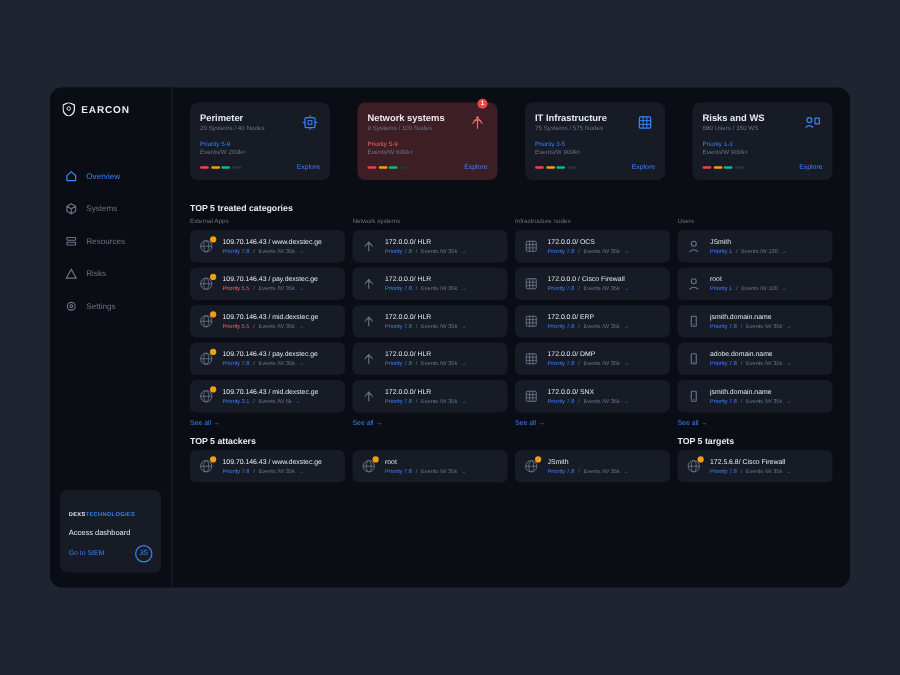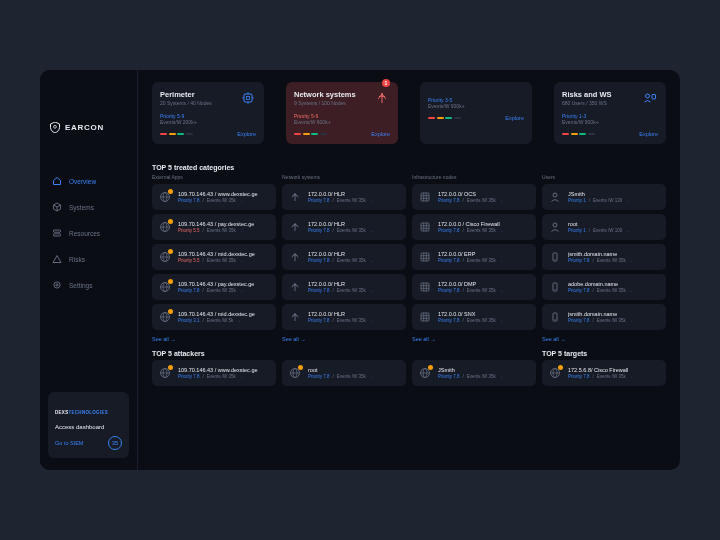--- a/index.html
+++ b/index.html
@@ -29,21 +29,20 @@
   display: flex;
   flex-direction: column;
   padding: 12px 8px;
 }
 .brand {
   display: flex;
   align-items: center;
   gap: 5px;
   margin-bottom: 40px;
   padding-left: 2px;
-  margin-top: 40px;
 }
 .brand-icon {
   width: 10px;
   height: 10px;
   display: flex;
   align-items: center;
   justify-content: center;
 }
 .brand-text {
   color: #e8eaf0;
@@ -465,20 +464,35 @@
         <span class="bar br-r"></span>
               <span class="bar br-y"></span>
               <span class="bar br-g"></span>
               <span class="bar br-d"></span>
       </div>
       <span class="explore-link">Explore</span>
     </div>
         </div>
         <div class="card">
 
+    <div class="card-head">
+      <div>
+        <div class="card-title">IT Infrastructure</div>
+        <div class="card-sub">75 Systems / 575 Nodes</div>
+      </div>
+      <div class="card-icon">
+              <svg width="14" height="14" viewBox="0 0 14 14">
+                <rect x="2.5" y="2.5" width="9" height="9" rx="1" fill="none" stroke="#3b82f6" stroke-width="1"></rect>
+                <line x1="2.5" y1="5.5" x2="11.5" y2="5.5" stroke="#3b82f6" stroke-width="0.8"></line>
+                <line x1="2.5" y1="8.5" x2="11.5" y2="8.5" stroke="#3b82f6" stroke-width="0.8"></line>
+                <line x1="5.5" y1="2.5" x2="5.5" y2="11.5" stroke="#3b82f6" stroke-width="0.8"></line>
+                <line x1="8.5" y1="2.5" x2="8.5" y2="11.5" stroke="#3b82f6" stroke-width="0.8"></line>
+              </svg>
+            </div>
+    </div>
     <div class="card-meta">
       <div class="priority p-blue">Priority 3-5</div>
       <div class="events">Events/W 900k+</div>
     </div>
     <div class="card-foot">
       <div class="bars">
         <span class="bar br-r"></span>
               <span class="bar br-y"></span>
               <span class="bar br-g"></span>
               <span class="bar br-d"></span>

